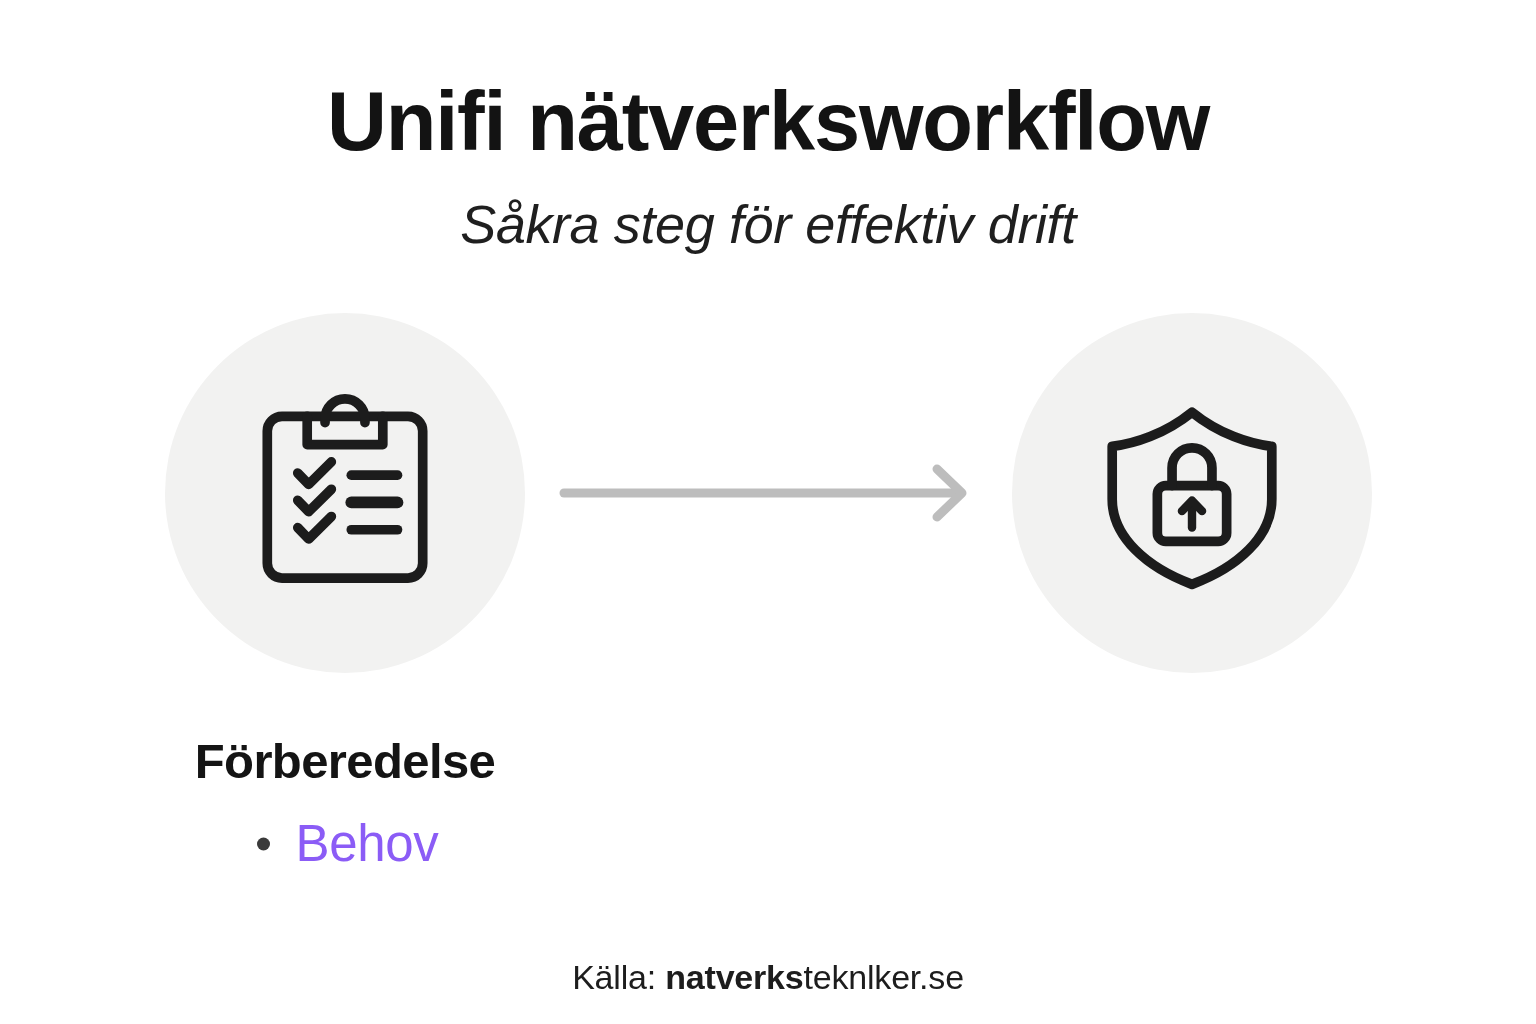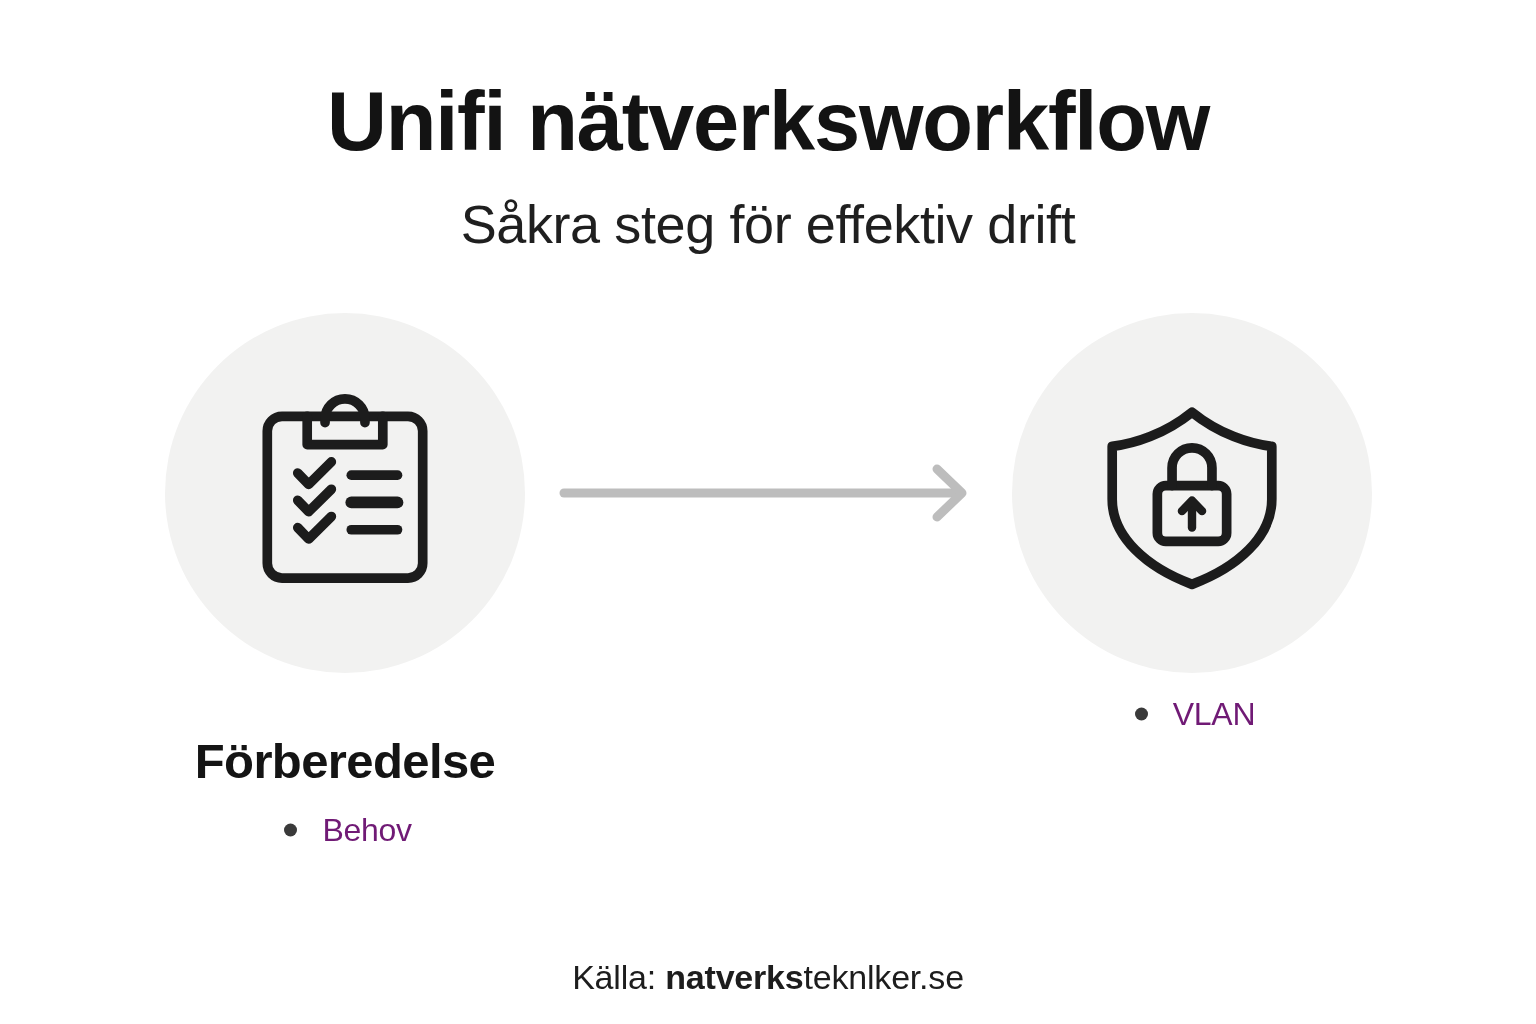--- a/index.html
+++ b/index.html
@@ -42,20 +42,21 @@
     top: 196px;
     left: 0;
     width: 1536px;
     text-align: center;
     font-size: 54px;
     line-height: 1.05;
     font-weight: 400;
     letter-spacing: -0.4px;
     color: #1f1f1f;
     white-space: nowrap;
+    font-style: italic;
   }
 
   
   .col {
     position: absolute;
     top: 313px;
     width: 470px;
     text-align: center;
   }
   .col-left  { left: 110px; }
@@ -88,24 +89,24 @@
   }
 
   .bullets {
     list-style: none;
     margin: 18px 0 0 0;
     padding: 0;
     display: inline-block;
     text-align: left;
   }
   .bullets li {
-    font-size: 32px;
+    font-size: 51px;
     line-height: 1.44;
     font-weight: 400;
-    color: #701a75;
+    color: #8b5cf6;
     letter-spacing: -0.3px;
     position: relative;
     padding-left: 44px;
     white-space: nowrap;
   }
   .bullets li::before {
     content: "";
     position: absolute;
     left: 6px;
     top: 50%;
@@ -185,21 +186,20 @@
 
         <rect x="33.5" y="46.5" width="33" height="26.5" rx="4"></rect>
 
         <path d="M40.5 46.5 v-8.5 a9.5 9.5 0 0 1 19 0 v8.5"></path>
 
         <path d="M50 66.5 V54.5" stroke-width="4"></path>
         <path d="M45.2 58.6 L50 53.6 L54.8 58.6" stroke-width="4"></path>
       </svg>
     </div>
     <ul class="bullets">
-      <li>VLAN</li>
     </ul>
   </div>
 
   <div class="source">
     <span>Källa: </span><span class="brand">natverks</span><span>teknlker.se</span>
   </div>
 
 </div>
 
 </body></html>

